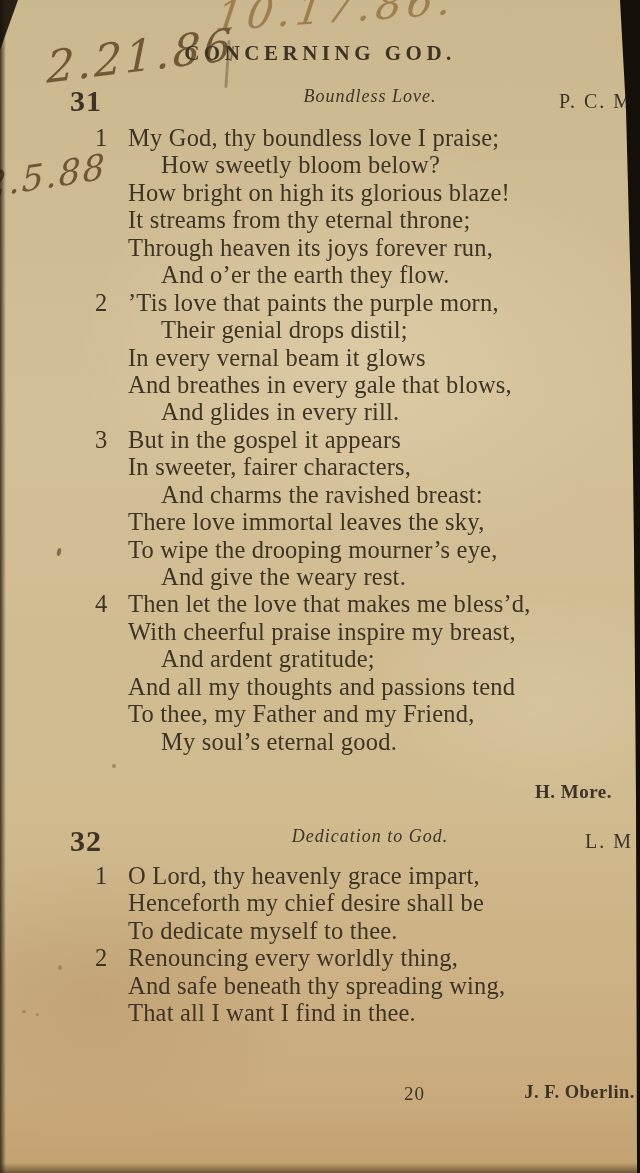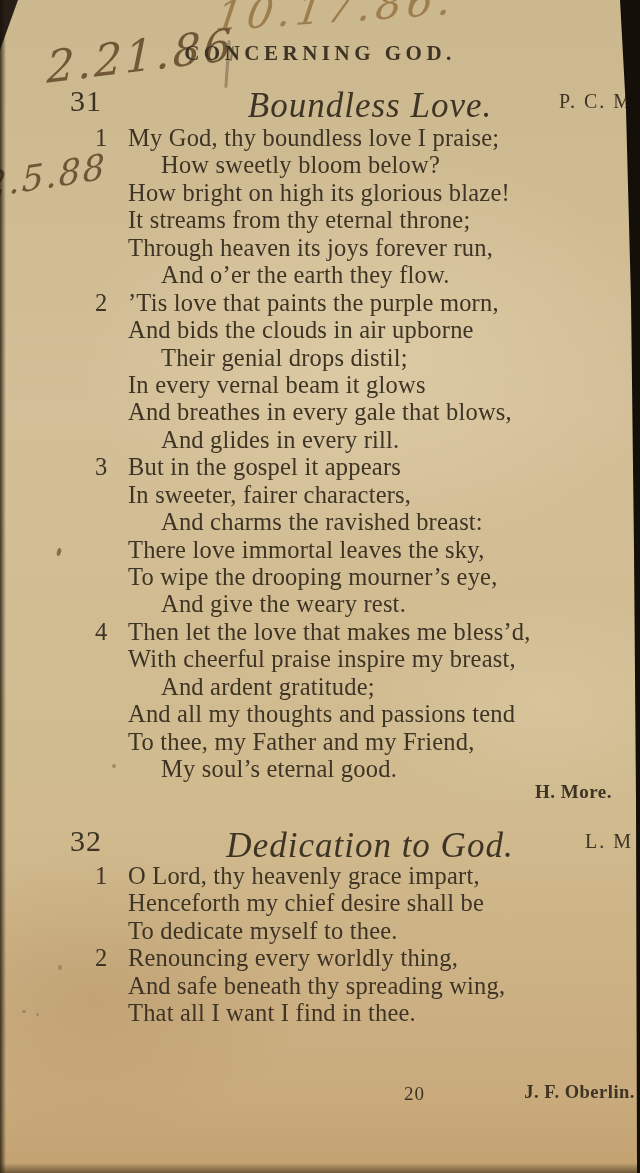--- a/index.html
+++ b/index.html
@@ -63,23 +63,23 @@
   .speck.s5 { left:58px;  top:965px;  width:4px; height:5px; opacity:.5; }
 
   
   .section-header {
     position:absolute; left:0; top:41px; width:100%; box-sizing:border-box; 
     text-align:center; font-weight:bold; font-size:21px; letter-spacing:4.5px;
   }
   .hymn-meta { position:absolute; left:0; width:100%; height:36px; }
   .meta-31 { top:84px; }
   .meta-32 { top:824px; }
-  .hymn-number { position:absolute; left:70px; top:0; font-weight:normal; font-size:30px; letter-spacing:1px; }
+  .hymn-number { position:absolute; left:70px; top:0; font-weight:bold; font-size:30px; letter-spacing:1px; }
   .hymn-title  { display:block; width:100%; box-sizing:border-box; padding-left:100px;
-                 text-align:center; font-style:italic; font-size:35px; letter-spacing:1px; padding-top:2px; }
+                 text-align:center; font-style:italic; font-size:18px; letter-spacing:1px; padding-top:2px; }
   .hymn-meter  { position:absolute; right:7px; top:6px; font-size:20px; letter-spacing:2px; }
 
   .verses { position:absolute; left:128px; }
   .verses-31 { top:124px; }
   .verses-32 { top:862px; }
   .vline { position:relative; height:27.45px; line-height:27.45px; font-size:24.5px;
            letter-spacing:0.2px; white-space:nowrap; }
   .vline.ind { padding-left:33px; }
   .vnum { position:absolute; left:-33px; width:26px; text-align:left; }
 
@@ -110,21 +110,20 @@
 
     <div class="verses verses-31 ink">
       <div class="vline"><span class="vnum">1</span><span>My God, thy boundless love I praise;</span></div>
       <div class="vline ind"><span>How sweetly bloom below?</span></div>
       <div class="vline"><span>How bright on high its glorious blaze!</span></div>
       <div class="vline"><span>It streams from thy eternal throne;</span></div>
       <div class="vline"><span>Through heaven its joys forever run,</span></div>
       <div class="vline ind"><span>And o’er the earth they flow.</span></div>
 
       <div class="vline"><span class="vnum">2</span><span>’Tis love that paints the purple morn,</span></div>
-      <div class="vline"><span>And bids the clouds in air upborne</span></div>
       <div class="vline ind"><span>Their genial drops distil;</span></div>
       <div class="vline"><span>In every vernal beam it glows</span></div>
       <div class="vline"><span>And breathes in every gale that blows,</span></div>
       <div class="vline ind"><span>And glides in every rill.</span></div>
 
       <div class="vline"><span class="vnum">3</span><span>But in the gospel it appears</span></div>
       <div class="vline"><span>In sweeter, fairer characters,</span></div>
       <div class="vline ind"><span>And charms the ravished breast:</span></div>
       <div class="vline"><span>There love immortal leaves the sky,</span></div>
       <div class="vline"><span>To wipe the drooping mourner’s eye,</span></div>

